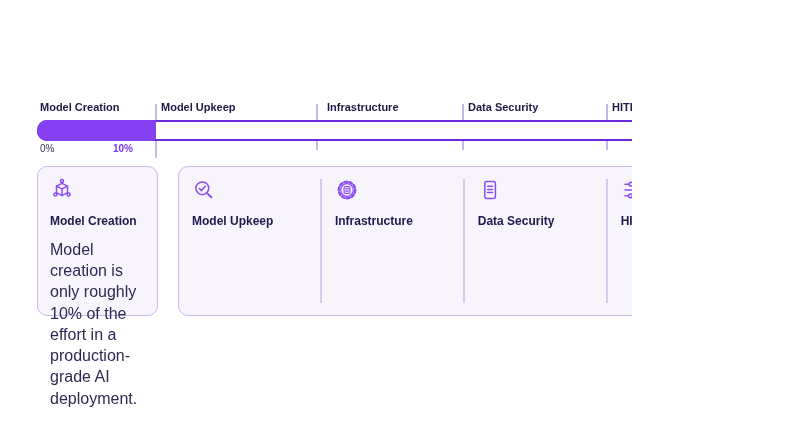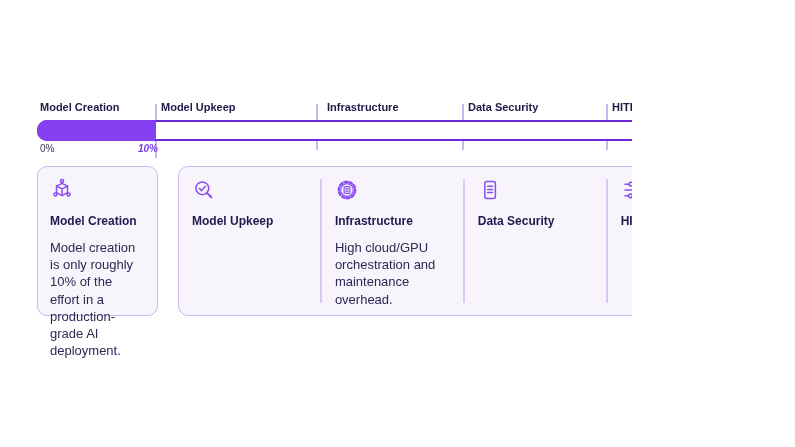--- a/index.html
+++ b/index.html
@@ -13,37 +13,37 @@
     position:absolute; left:37px; top:120px; width:713px; height:21px;
     box-sizing:border-box; border:2.5px solid #6d28d9; border-radius:10px;
     background:#fffdfe; z-index:1;
   }
   .bar-fill {
     position:absolute; left:37px; top:120px; width:119px; height:21px;
     background:#8540f2; border-radius:10px 3px 3px 10px; z-index:2;
   }
   .pct { position:absolute; top:143px; font-size:10px; white-space:nowrap; z-index:3; }
   .pct-min { left:40px; color:#3c3858; }
-  .pct-fill { left:106px; width:52px; text-align:right; color:#7c3aed; font-weight:700;font-style:italic; }
+  .pct-fill { left:113px; width:52px; color:#7c3aed; font-weight:700; }
   .pct-max { left:708px; width:52px; text-align:center; color:#7c3aed; font-weight:700; }
 
   
   .card, .panel {
     position:absolute; top:166px; height:150px; box-sizing:border-box;
     background:#f7f4fc; border:1.5px solid #cdb7ef; border-radius:10px;
   }
   .card { left:37px; width:121px; padding:11px 12px; }
   .panel { left:178px; width:572px; display:flex; align-items:stretch; }
   .col { flex:1 1 0; padding:11px 13px; box-sizing:border-box; }
   .vdivider { width:1.5px; background:#d8c8f2; margin:12px 0; flex:0 0 auto; }
 
   .icon { width:24px; height:24px; color:#8b4df2; display:block; }
   .icon svg { width:100%; height:100%; stroke:currentColor; fill:none; stroke-width:1.5; stroke-linecap:round; stroke-linejoin:round; }
   .card-title { font-size:12px; font-weight:700; color:#211a4d; margin:13px 0 0; line-height:1.15; }
-  .card-body { font-size:13px; color:#2d2854; margin:10px 0 0; line-height:1.33; }
+  .card-body { font-size:16px; color:#2d2854; margin:10px 0 0; line-height:1.33; }
 </style>
 </head>
 <body>
 
 <div class="canvas">
 
   <span class="seg-label" style="left:40px">Model Creation</span>
   <span class="seg-label" style="left:161px">Model Upkeep</span>
   <span class="seg-label" style="left:327px">Infrastructure</span>
   <span class="seg-label" style="left:468px">Data Security</span>
@@ -93,21 +93,20 @@
     <div class="col">
       <span class="icon">
         <svg viewBox="0 0 24 24">
           <circle cx="12" cy="12" r="8.2" stroke-width="2.4" stroke-dasharray="2.7 2.4"></circle>
           <circle cx="12" cy="12" r="6.3" stroke-width="1.2"></circle>
           <rect x="9.1" y="8.7" width="5.8" height="6.6" rx="1.1" stroke-width="1.2"></rect>
           <path d="M10.7 10.6 h2.6 M10.7 12 h2.6 M10.7 13.4 h2.6" stroke-width="0.9"></path>
         </svg>
       </span>
       <h3 class="card-title">Infrastructure</h3>
-      <p class="card-body">High cloud/GPU orchestration and maintenance overhead.</p>
     </div>
 
     <div class="vdivider"></div>
 
     <div class="col">
       <span class="icon">
         <svg viewBox="0 0 24 24">
           <rect x="6.8" y="3.6" width="10.6" height="16.8" rx="2"></rect>
           <path d="M9.6 8.2 h4.9 M9.6 11.4 h4.9 M9.6 14.6 h4.9"></path>
         </svg>

